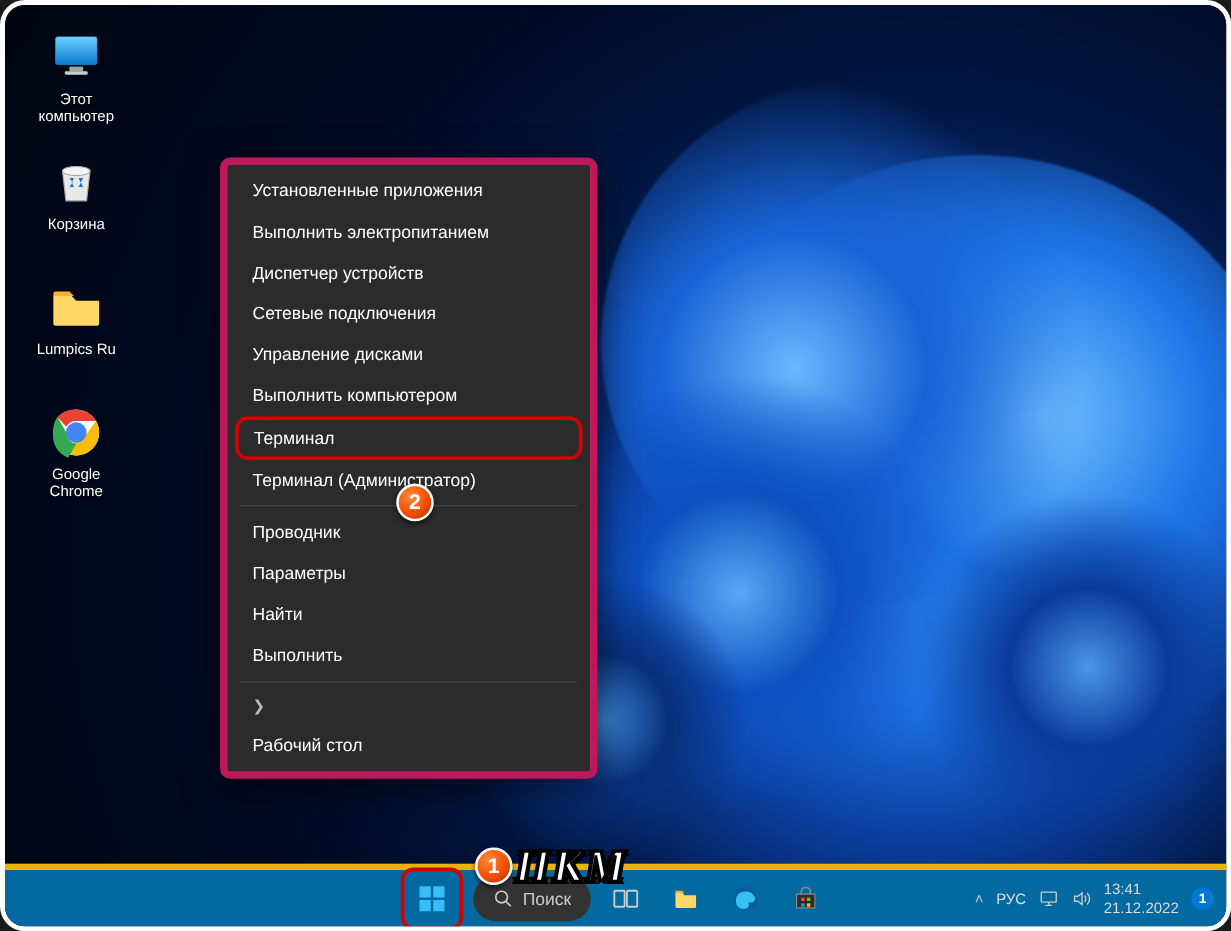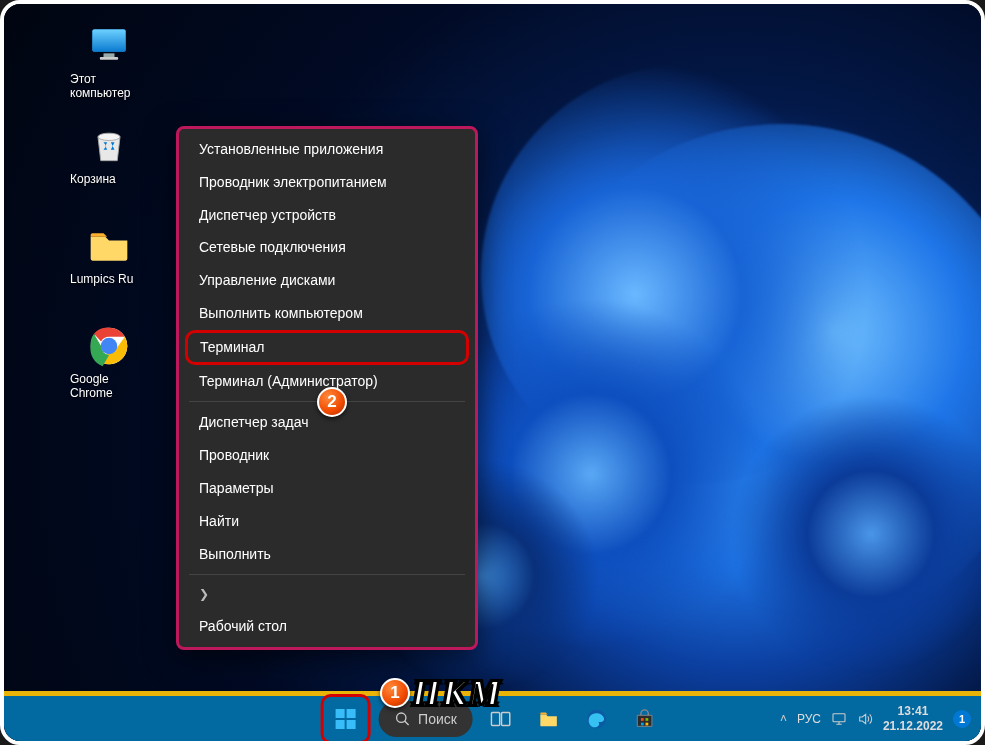--- a/index.html
+++ b/index.html
@@ -22,29 +22,29 @@
   .p2 { width:420px; height:420px; right:80px; top:60px;
         background: radial-gradient(circle at 40% 60%, #6ab8ff 0%, #1864d6 30%, rgba(5,30,90,0) 65%); transform:rotate(25deg);}
   .p3 { width:380px; height:380px; right:200px; top:280px;
         background: radial-gradient(circle at 50% 50%, #59a8f5 0%, #0e4fbf 30%, rgba(5,30,90,0) 65%); transform:rotate(-30deg);}
   .p4 { width:300px; height:300px; right:-40px; top:380px;
         background: radial-gradient(circle at 50% 50%, #4a96e8 0%, #0b3b99 30%, rgba(5,30,90,0) 65%);}
   .p5 { width:250px; height:250px; left:60px; bottom:40px;
         background: radial-gradient(circle at 50% 50%, #3a86d8 0%, #09307a 30%, rgba(5,30,90,0) 65%);}
 
   
-  .dicon { position:absolute; width:78px; color:#fff; font-size:12px; text-shadow:0 1px 2px #000; cursor:pointer;margin-left:48px; }
+  .dicon { position:absolute; width:78px; text-align:center; color:#fff; font-size:12px; text-shadow:0 1px 2px #000; cursor:pointer; }
   .dicon .ic { width:44px; height:44px; margin:0 auto 4px; display:flex; align-items:center; justify-content:center; }
   .dicon .ic svg { width:100%; height:100%; }
 
   
   .ctx {
     position:absolute; left:172px; top:122px; width:302px;
     background:#2b2b2b; color:#fff; font-size:14px;
-    border:3px solid #be185d; border-radius:8px; padding:4px 0;
+    border:6px solid #be185d; border-radius:8px; padding:4px 0;
     box-shadow:0 8px 30px rgba(0,0,0,0.6);
   }
   .ctx .item { padding:8px 20px; display:flex; justify-content:space-between; align-items:center; cursor:pointer; line-height:1.2; }
   .ctx .sep { height:1px; background:#444; margin:4px 10px; }
   .ctx .chev { color:#bbb; font-size:12px; }
   .ctx .hl { border:3px solid #d40000; border-radius:10px; margin:0 6px; padding:6px 12px; }
 
   
   .badge {
     position:absolute; width:30px; height:30px; border-radius:50%;
@@ -65,21 +65,21 @@
     background:#0369a1; border-top:5px solid #eab308;
     display:flex; align-items:center;
   }
   .tb-center { position:absolute; left:50%; transform:translateX(-50%); display:flex; align-items:center; gap:8px; }
   .tb-btn { width:40px; height:40px; border-radius:6px; display:flex; align-items:center; justify-content:center; cursor:pointer; }
   .tb-search { display:flex; align-items:center; gap:8px; background:#333; border-radius:18px; height:36px; padding:0 16px; color:#ccc; font-size:14px; cursor:pointer; }
   .tb-start-hl { border:3px solid #d40000; border-radius:10px; padding:2px; }
 
   .tb-right { position:absolute; right:10px; display:flex; align-items:center; gap:10px; color:#ddd; font-size:12px; }
   .tb-right .tray { display:flex; align-items:center; gap:10px; }
-  .tb-right .clock { text-align:center; line-height:1.2; cursor:pointer;font-weight:bold; }
+  .tb-right .clock { text-align:left; line-height:1.2; cursor:pointer; }
   .tb-right .notif { width:18px; height:18px; border-radius:50%; background:#0078d4; color:#fff; display:flex; align-items:center; justify-content:center; font-size:11px; font-weight:700; cursor:pointer;}
 
   .lang { cursor:pointer; }
   .tray svg { width:16px; height:16px; cursor:pointer; }
   .chevup { color:#ccc; cursor:pointer; font-size:12px; }
 </style>
 </head>
 <body>
 
 <div class="frame">
@@ -146,44 +146,41 @@
     </div>
     <span style="white-space:pre-line;">Google
 Chrome</span>
   </div>
 
   <div class="ctx">
     <div class="item">
         <span>Установленные приложения</span>
       </div>
     <div class="item">
-        <span>Проводник электропитанием</span>
+        <span>Выполнить электропитанием</span>
       </div>
     <div class="item">
         <span>Диспетчер устройств</span>
       </div>
     <div class="item">
         <span>Сетевые подключения</span>
       </div>
     <div class="item">
         <span>Управление дисками</span>
       </div>
     <div class="item">
         <span>Выполнить компьютером</span>
       </div>
     <div class="item hl">
         <span>Терминал</span>
       </div>
     <div class="item">
         <span>Терминал (Администратор)</span>
       </div>
     <div class="sep"></div>
-    <div class="item">
-        <span>Диспетчер задач</span>
-      </div>
     <div class="item">
         <span>Проводник</span>
       </div>
     <div class="item">
         <span>Параметры</span>
       </div>
     <div class="item">
         <span>Найти</span>
       </div>
     <div class="item">

